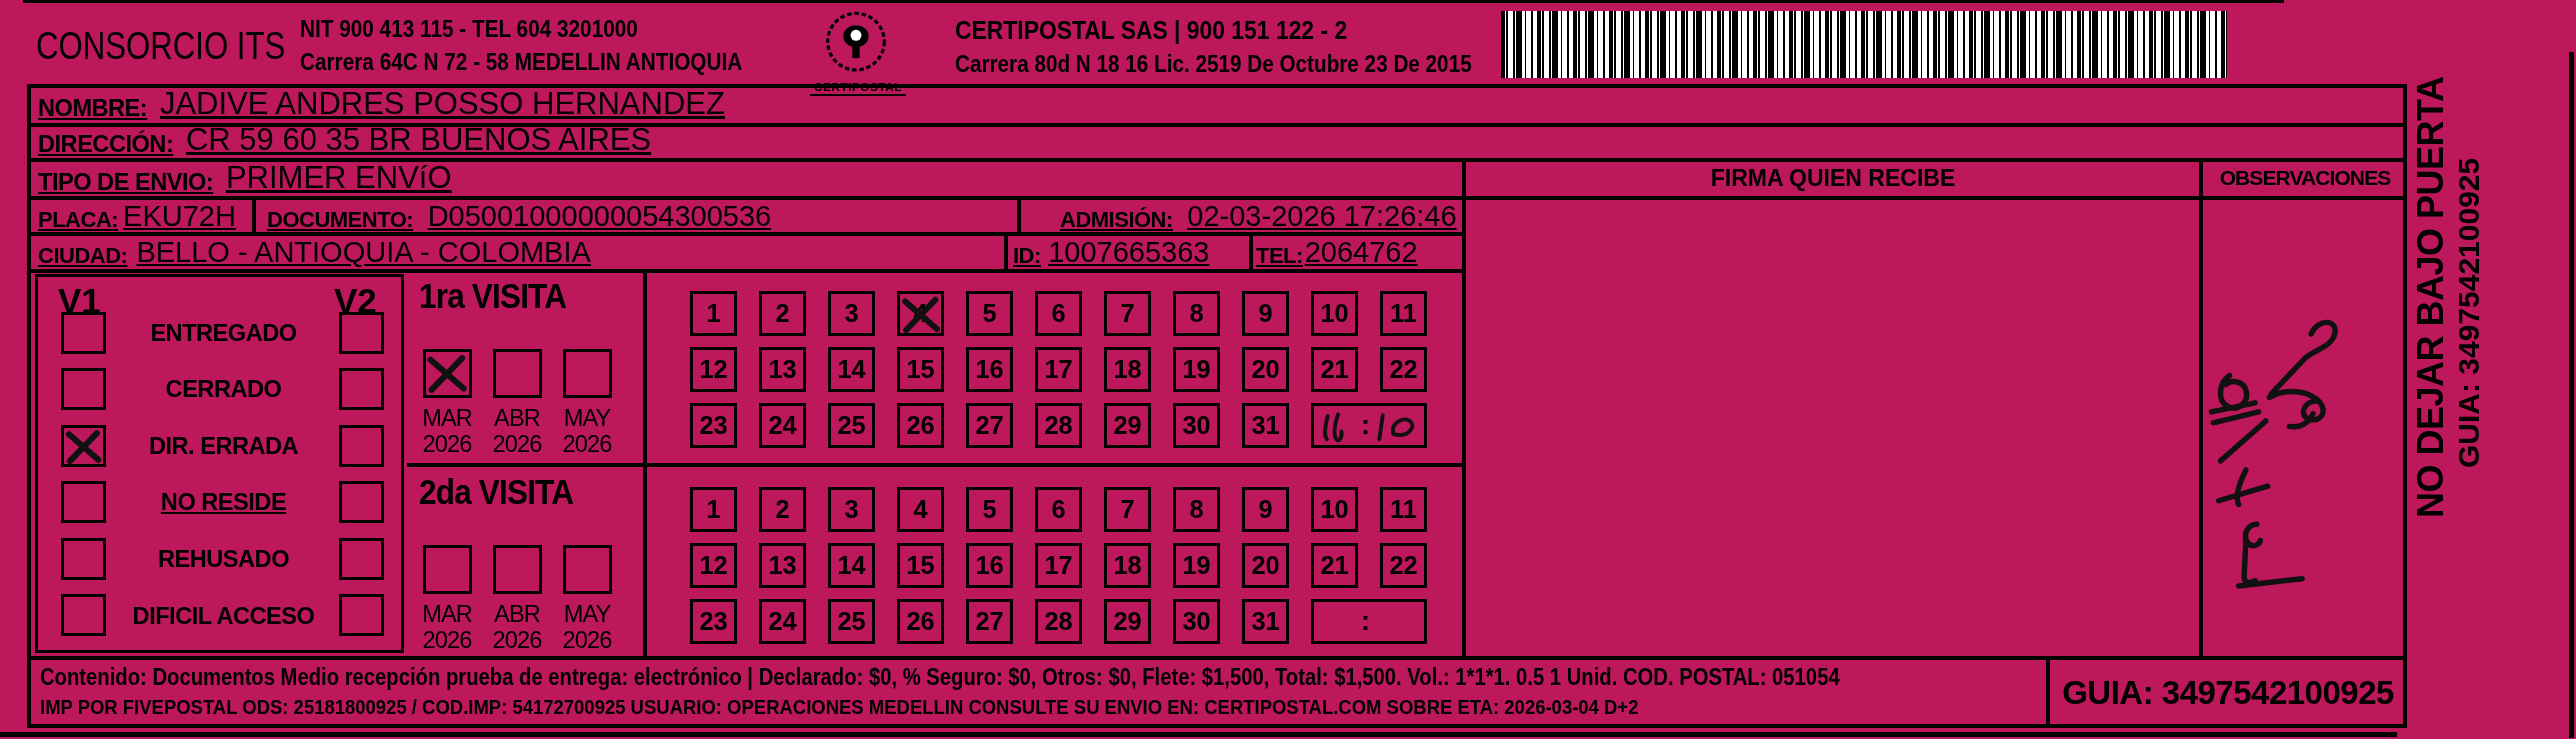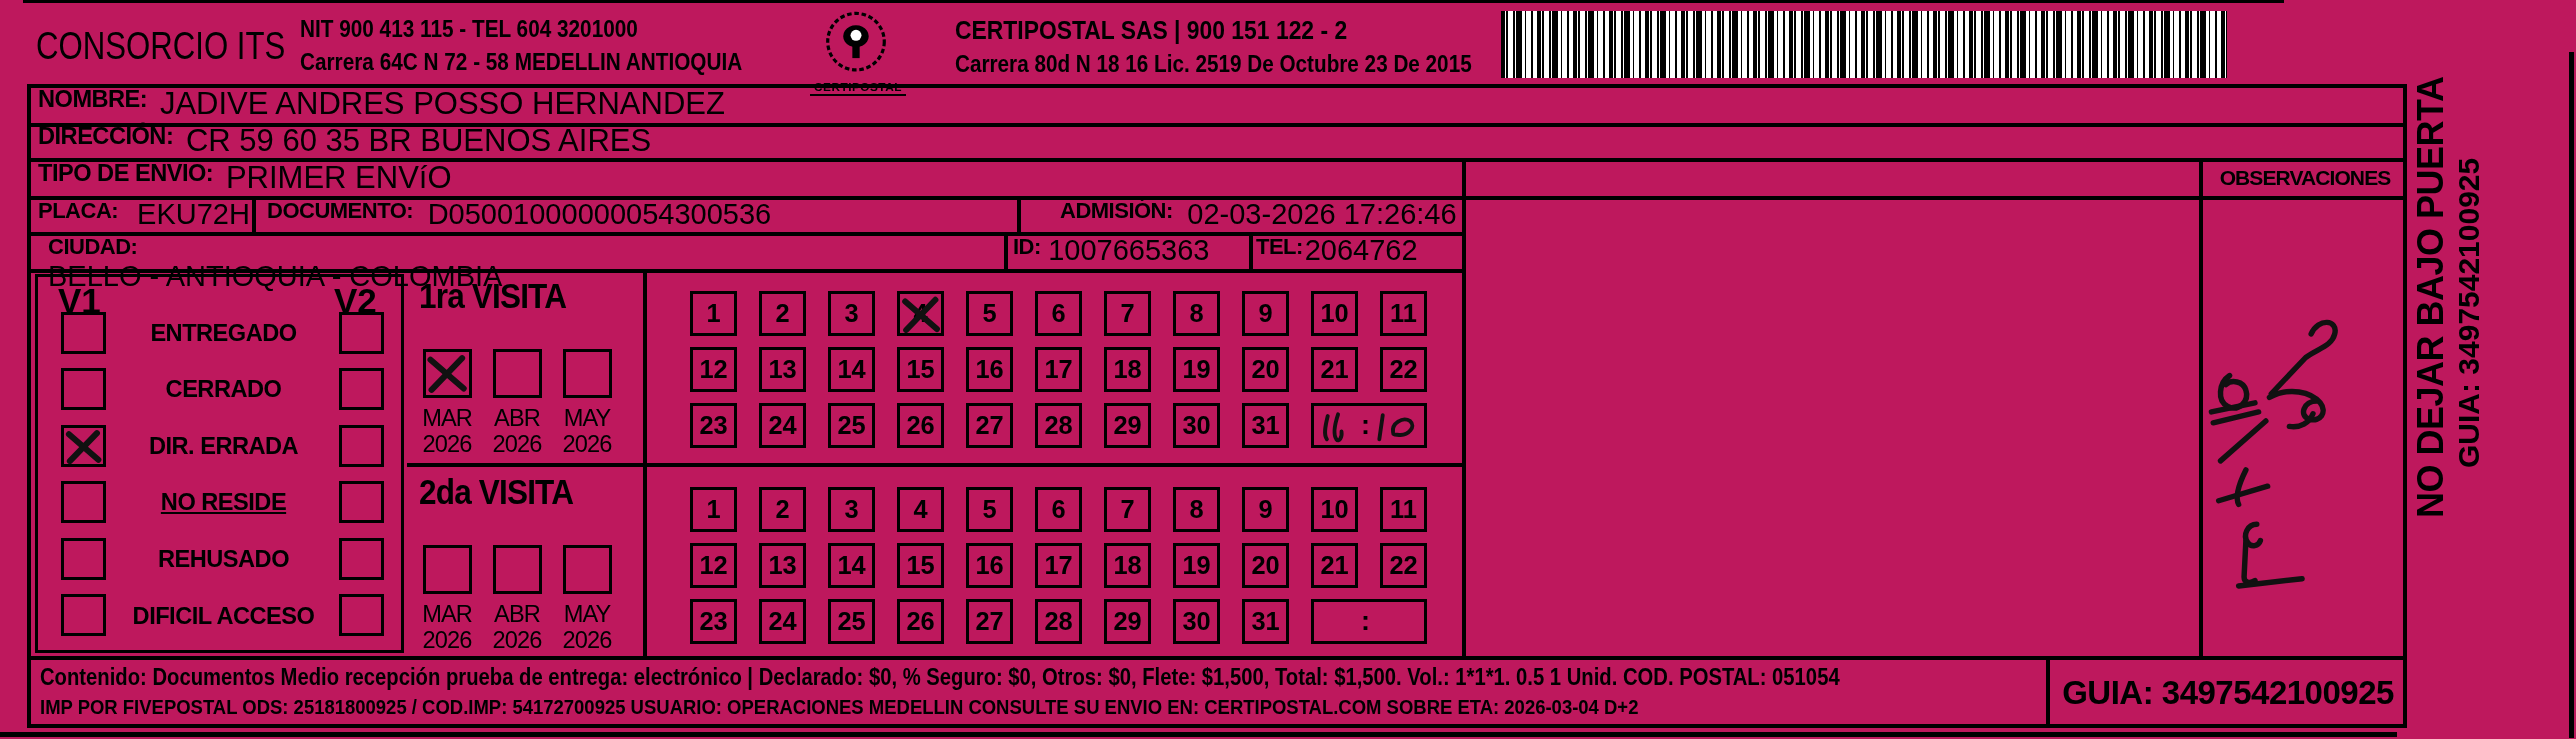--- a/index.html
+++ b/index.html
@@ -3,21 +3,21 @@
 <meta charset="utf-8">
 <style>
   html,body{margin:0;padding:0;background:#fff;}
   #doc{position:relative;width:2576px;height:739px;background:#be185d;overflow:hidden;
        font-family:"Liberation Sans",sans-serif;color:#000;}
   .abs{position:absolute;}
   .hline,.vline{position:absolute;background:#000;}
   .cx82{transform:scaleX(.82);transform-origin:left center;}
   .cx88{transform:scaleX(.88);transform-origin:left center;}
   .cx90{transform:scaleX(.90);transform-origin:left center;}
-  .cell{position:absolute;display:flex;align-items:flex-start;white-space:nowrap;}
+  .cell{position:absolute;display:flex;align-items:flex-end;white-space:nowrap;text-decoration:underline;}
   .rowlbl{font-weight:bold;font-size:23.6px;letter-spacing:-0.5px;}
   .rowval{font-size:31px;letter-spacing:0;}
   .smlbl{font-weight:bold;font-size:22px;letter-spacing:-0.5px;}
   .smval{font-size:29px;}
   .outer{position:absolute;left:27px;top:84px;width:2380px;height:644px;
          border:4.5px solid #000;box-sizing:border-box;}
   
   #status-panel{position:absolute;left:35px;top:274px;width:369px;height:379px;
                 border:3.6px solid #000;box-sizing:border-box;}
   .vhead{position:absolute;top:3.6px;font-weight:bold;font-size:35px;}
@@ -107,33 +107,33 @@
     <span class="rowval">JADIVE ANDRES POSSO HERNANDEZ</span>
   </div>
   <div class="cell" style="left:38px;top:123px;height:35px;gap:12.7px;">
     <span class="rowlbl">DIRECCIÓN:</span>
     <span class="rowval">CR 59 60 35 BR BUENOS AIRES</span>
   </div>
   <div class="cell" style="left:38px;top:160px;height:36px;gap:12.7px;">
     <span class="rowlbl">TIPO DE ENVIO:</span>
     <span class="rowval">PRIMER ENVíO</span>
   </div>
-  <div class="cell" style="left:38px;top:198px;height:35px;gap:19px;">
+  <div class="cell" style="left:38px;top:198px;height:35px;gap:5px;">
     <span class="smlbl">PLACA:</span>
     <span class="smval">EKU72H</span>
   </div>
   <div class="cell" style="left:267px;top:198px;height:35px;gap:14.5px;">
     <span class="smlbl">DOCUMENTO:</span>
     <span class="smval">D05001000000054300536</span>
   </div>
   <div class="cell" style="left:1028px;top:198px;height:35px;gap:14.5px;margin-left:32px;">
     <span class="smlbl">ADMISIÓN:</span>
     <span class="smval">02-03-2026 17:26:46</span>
   </div>
-  <div class="cell" style="left:48px;top:234px;height:35px;flex-direction:column;">
+  <div class="cell" style="left:38px;top:234px;height:35px;gap:9px;">
     <span class="smlbl">CIUDAD:</span>
     <span class="smval">BELLO - ANTIOQUIA - COLOMBIA</span>
   </div>
   <div class="cell" style="left:1013px;top:234px;height:35px;gap:7.3px;">
     <span class="smlbl">ID:</span>
     <span class="smval">1007665363</span>
   </div>
   <div class="cell" style="left:1256px;top:234px;height:35px;gap:1.8px;">
     <span class="smlbl">TEL:</span>
     <span class="smval">2064762</span>
@@ -260,20 +260,21 @@
         <div class="day">28</div>
         <div class="day">29</div>
         <div class="day">30</div>
         <div class="day">31</div>
         <div class="timebox">
           <span class="colon">:</span>
         </div>
       </div>
     </div>
 
+  <div class="panelhdr" style="left:1466px;top:160px;width:734px;height:36px;font-size:23px;">FIRMA QUIEN RECIBE</div>
   <div class="panelhdr" style="left:2203px;top:160px;width:204px;height:36px;font-size:21px;letter-spacing:-0.9px;">OBSERVACIONES</div>
   <div class="abs" style="left:1466px;top:200px;width:734px;height:457px;"></div>
 
   <svg class="abs" style="left:2206px;top:303px;" width="194" height="303" viewBox="0 0 214 334">
     <g fill="none" stroke="#111" stroke-width="6" stroke-linecap="round">
       <path d="M116,34 c8,-18 30,-16 26,0 c-3,13 -18,16 -32,26 l-38,40"></path>
       <path d="M70,104 c22,-12 46,-6 56,6 c8,10 0,22 -12,18 c-12,-4 -6,-20 8,-20"></path>
       <path d="M118,122 c-4,10 -14,16 -26,14"></path>
       <path d="M26,80 c-12,8 -14,28 -2,34 c12,6 24,-6 20,-18 c-3,-10 -16,-12 -22,-6"></path>
       <path d="M6,120 l48,-10"></path>

